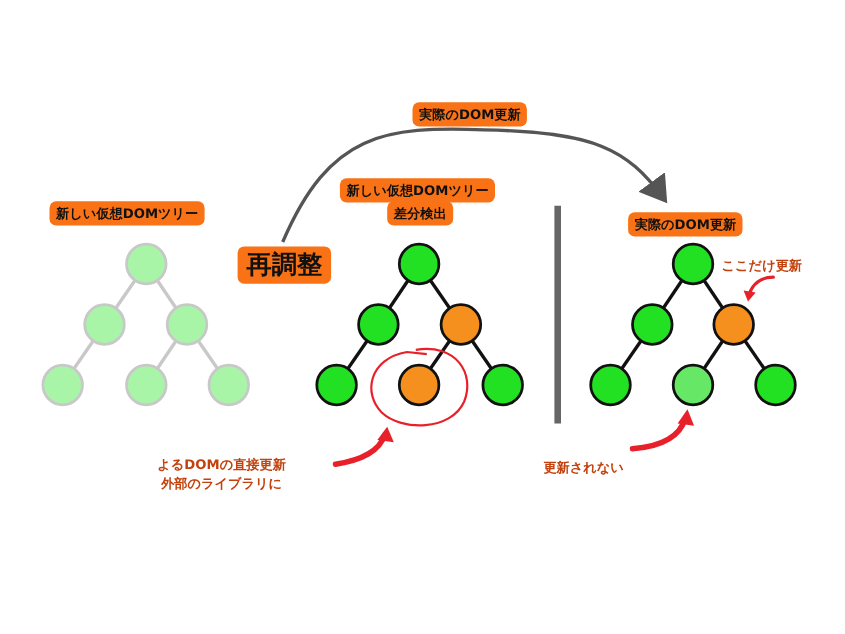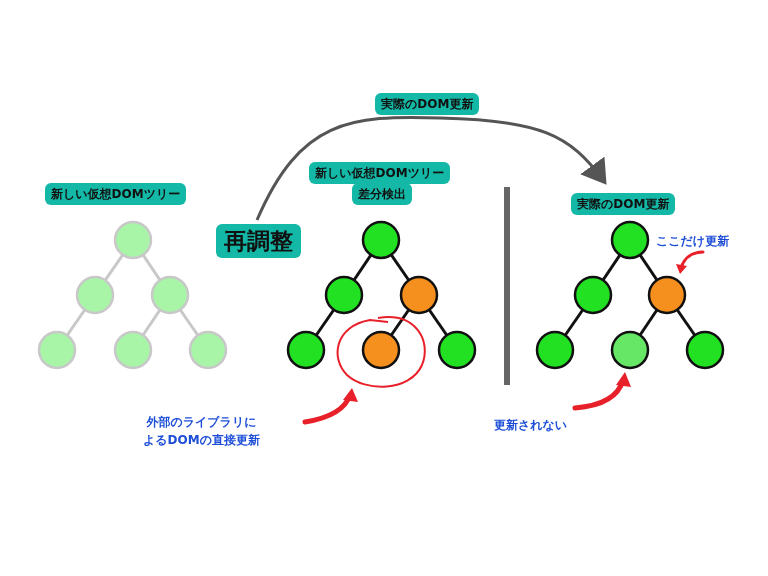--- a/index.html
+++ b/index.html
@@ -1,24 +1,24 @@
 <!DOCTYPE html>
 <html><head>
   <meta charset="utf-8">
   <style>
     html, body { margin: 0; padding: 0; background: #ffffff; }
     body { width: 768px; height: 576px; position: relative; overflow: hidden;
            font-family: "DejaVu Sans", "Liberation Sans", sans-serif; }
     .label {
-      position: absolute; background: #14b8a6; border-radius: 6px;
+      position: absolute; background: #f97316; border-radius: 6px;
       color: #111; font-weight: bold; font-size: 12px; line-height: 16px;
       padding: 3px 6px; text-align: center; white-space: nowrap;
     }
     .plain {
-      position: absolute; color: #1d4ed8; font-weight: bold; font-size: 12px;
+      position: absolute; color: #c2410c; font-weight: bold; font-size: 12px;
       line-height: 18px; white-space: nowrap;
     }
     svg.overlay { position: absolute; left: 0; top: 0; }
   </style>
 </head>
 <body>
 
 <svg class="overlay" width="768" height="576" viewBox="0 0 768 576">
   <defs>
     <marker id="arrowhead" markerWidth="10" markerHeight="10" refX="6" refY="5" orient="auto">
@@ -108,17 +108,17 @@
 <div class="label" style="left:309px; top:162px;">
   <div>新しい仮想DOMツリー</div>
 </div>
 <div class="label" style="left:352px; top:183px;text-align:right;">差分検出</div>
 
 <div class="label" style="left:571px; top:193px;">実際のDOM更新</div>
 
 <div class="plain" style="left:656px; top:232px;">ここだけ更新</div>
 
 <div class="plain" style="left:143px; top:413px; text-align:center;">
+  <div>よるDOMの直接更新</div>
   <div>外部のライブラリに</div>
-  <div>よるDOMの直接更新</div>
 </div>
 
 <div class="plain" style="left:478px; top:416px;margin-left:16px;">更新されない</div>
 
 </body></html>

